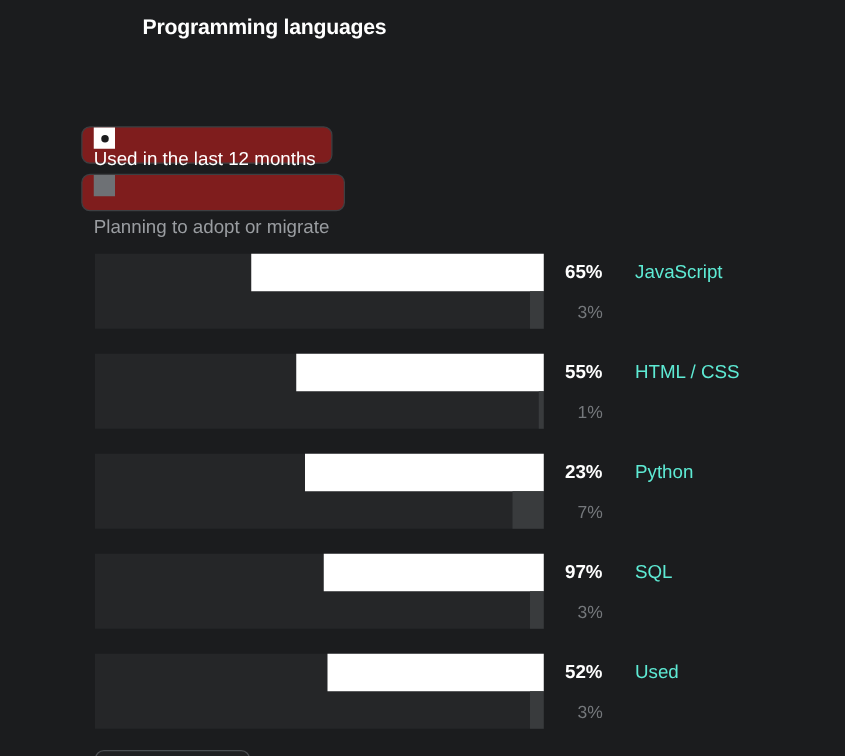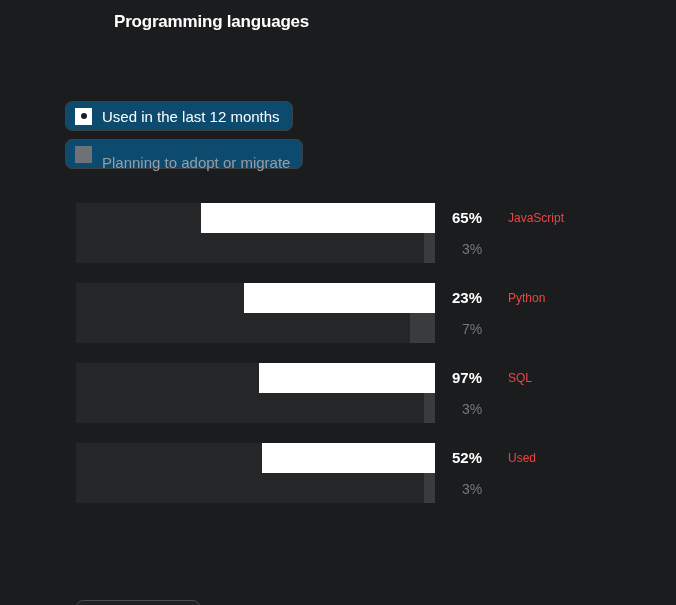--- a/index.html
+++ b/index.html
@@ -31,31 +31,32 @@
   }
 
   
   .legend {
     position: absolute;
     left: 65px;
     top: 101px;
   }
   .legend-item {
     display: flex;
-    align-items: center;
+    align-items: flex-start;
     border: 1px solid #3d3f42;
     border-radius: 7px;
     height: 30px;
     box-sizing: border-box;
     padding: 0 12px 0 9px;
     margin-bottom: 8px;
-    background: #0c4a6e;
+    background: #7f1d1d;
     width: max-content;
     cursor: pointer;
     user-select: none;
+    flex-direction: column;
   }
   .legend-swatch {
     width: 17px;
     height: 17px;
     flex: 0 0 auto;
     margin-right: 10px;
     display: flex;
     align-items: center;
     justify-content: center;
   }
@@ -128,22 +129,22 @@
     left: 462px;
     top: 37px;
     font-size: 14px;
     color: #75787c;
     line-height: 18px;
   }
   .bar-label {
     position: absolute;
     left: 508px;
     top: 6px;
-    font-size: 12px;
-    color: #ef4444;
+    font-size: 15px;
+    color: #5eead4;
     line-height: 18px;
     white-space: nowrap;
   }
 
   
   .footer-control {
     position: absolute;
     left: 76px;
     top: 600px;
     width: 124px;
@@ -180,20 +181,29 @@
     <div class="bar-row">
       <div class="bar-track">
         <div class="bar-primary" style="width: 234px;"></div>
         <div class="bar-secondary" style="width: 10.8px;"></div>
       </div>
       <div class="value-primary">65%</div>
       <div class="value-secondary">3%</div>
       <div class="bar-label">JavaScript</div>
     </div>
 
+    <div class="bar-row">
+      <div class="bar-track">
+        <div class="bar-primary" style="width: 198px;"></div>
+        <div class="bar-secondary" style="width: 3.6px;"></div>
+      </div>
+      <div class="value-primary">55%</div>
+      <div class="value-secondary">1%</div>
+      <div class="bar-label">HTML / CSS</div>
+    </div>
 
     <div class="bar-row">
       <div class="bar-track">
         <div class="bar-primary" style="width: 190.8px;"></div>
         <div class="bar-secondary" style="width: 25.2px;"></div>
       </div>
       <div class="value-primary">23%</div>
       <div class="value-secondary">7%</div>
       <div class="bar-label">Python</div>
     </div>

